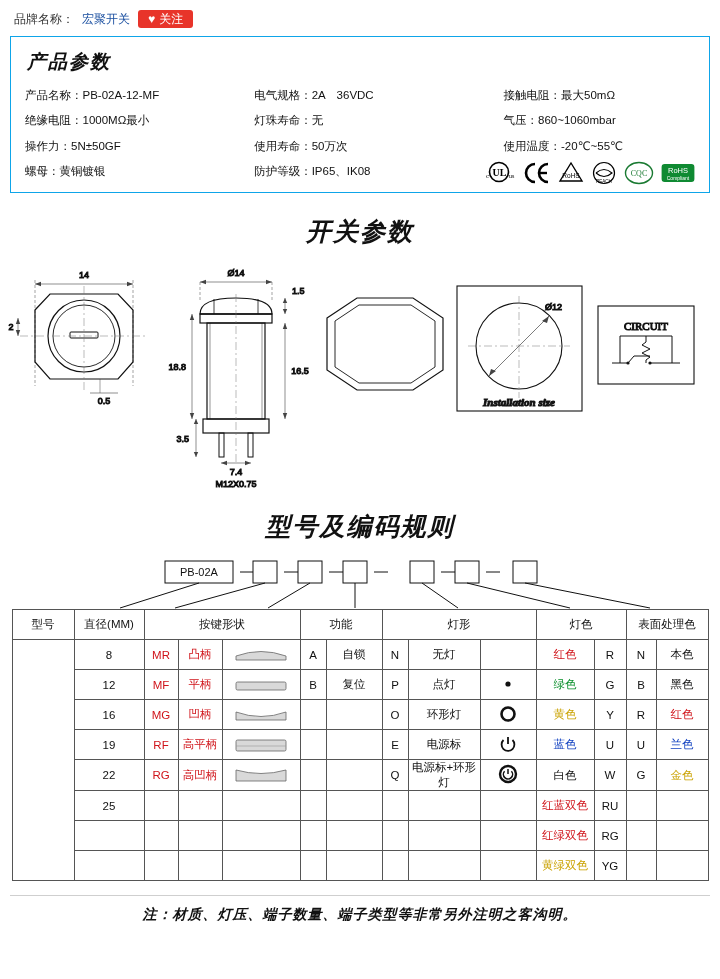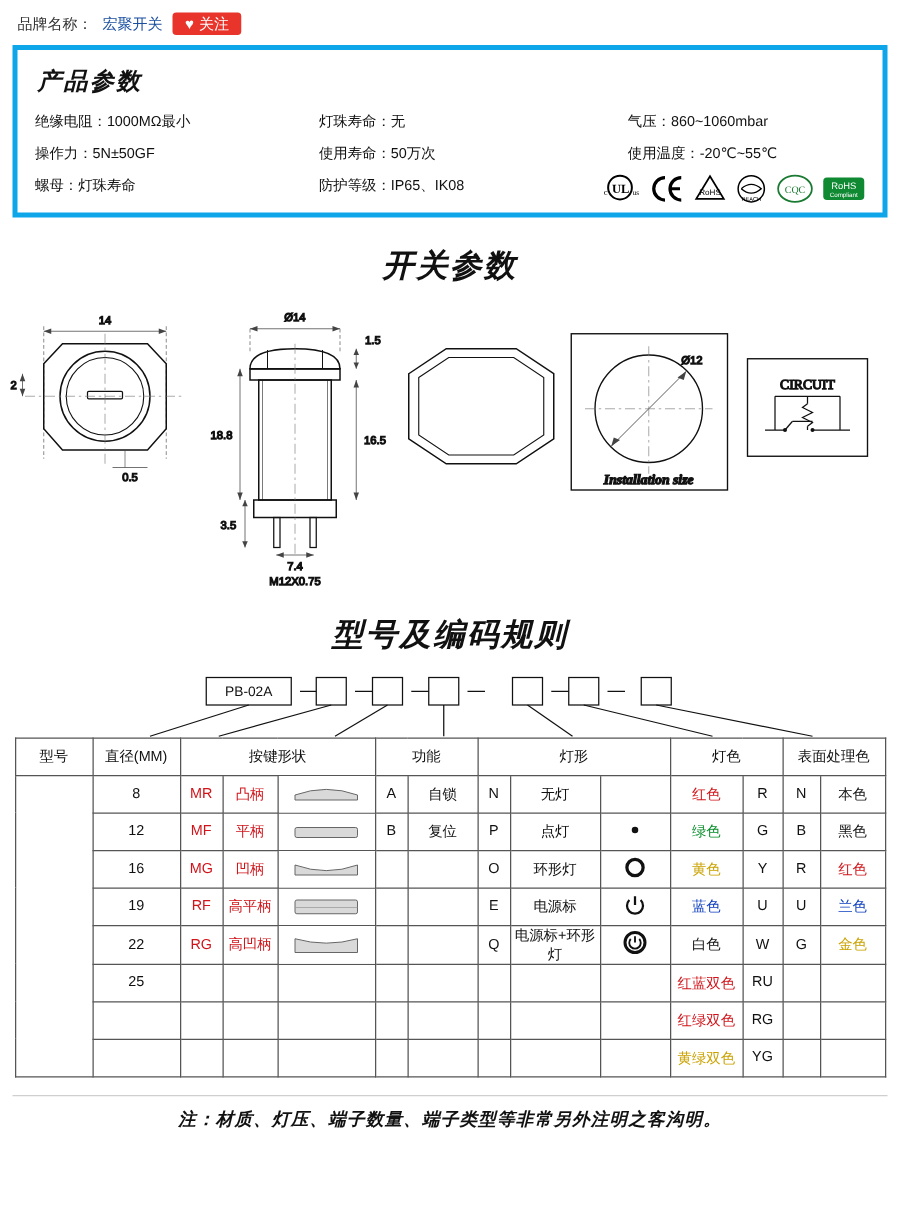--- a/index.html
+++ b/index.html
@@ -23,21 +23,21 @@
   .follow{
     display:inline-flex;align-items:center;gap:4px;
     background:#e8342a;color:#fff;border-radius:3px;
     padding:3px 10px;font-size:12px;line-height:1;
   }
   .follow .heart{color:#fff;font-size:12px;}
 
   
   .parambox{
     margin:0 10px;
-    border:4px solid #0ea5e9;
+    border:1px solid #0ea5e9;
     background:#fff;
     padding:10px 12px 8px 12px;
     position:relative;
   }
   .param-title{
     font-family:"DejaVu Serif","Liberation Serif",serif;
     font-style:italic;font-weight:bold;
     font-size:19px;letter-spacing:2px;
     margin:2px 0 8px 4px;
   }
@@ -122,32 +122,37 @@
     <span class="follow">
       <span class="heart">♥</span>
       <span>关注</span>
     </span>
   </div>
 
   <div class="parambox">
     <div class="param-title">产品参数</div>
     <table class="params">
       <tbody>
+          <tr>
+        <td class="c1">产品名称：PB-02A-12-MF</td>
+        <td class="c2">电气规格：2A　36VDC</td>
+        <td class="c3">接触电阻：最大50mΩ</td>
+      </tr>
       <tr>
         <td class="c1">绝缘电阻：1000MΩ最小</td>
         <td class="c2">灯珠寿命：无</td>
         <td class="c3">气压：860~1060mbar</td>
       </tr>
       <tr>
         <td class="c1">操作力：5N±50GF</td>
         <td class="c2">使用寿命：50万次</td>
         <td class="c3">使用温度：-20℃~55℃</td>
       </tr>
       <tr>
-        <td class="c1">螺母：灯珠寿命</td>
+        <td class="c1">螺母：黄铜镀银</td>
         <td class="c2">防护等级：IP65、IK08</td>
         <td class="c3"></td>
       </tr>
     </tbody>
       </table>
 
     <div class="certs">
       <span class="cert">
         <svg width="30" height="26" viewBox="0 0 30 26">
           <text x="0" y="18" font-size="7" font-family="Liberation Serif, serif">c</text>

